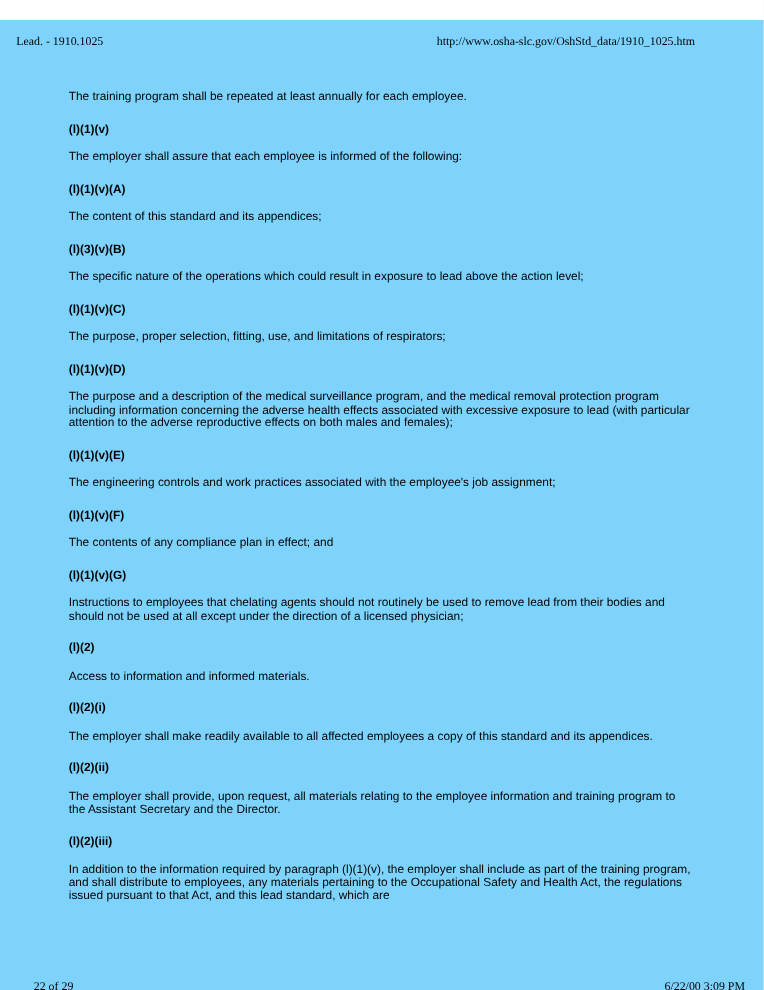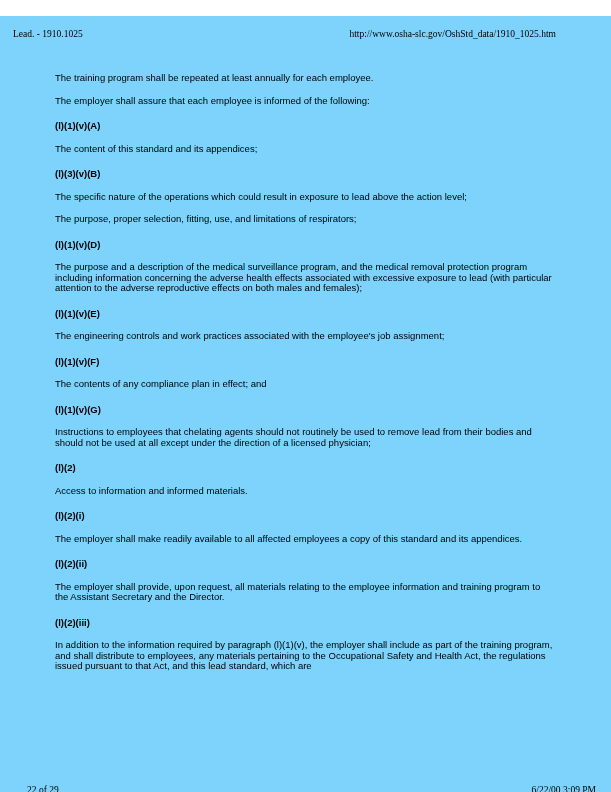--- a/index.html
+++ b/index.html
@@ -65,25 +65,27 @@
 
 <div class="page">
 
   <div class="hf hf-header">
     <span>Lead. - 1910.1025</span>
     <span>http://www.osha-slc.gov/OshStd_data/1910_1025.htm</span>
   </div>
 
   <div class="content">
       <p class="para">The training program shall be repeated at least annually for each employee.</p>
+      <p class="heading">(l)(1)(v)</p>
       <p class="para">The employer shall assure that each employee is informed of the following:</p>
       <p class="heading">(l)(1)(v)(A)</p>
       <p class="para">The content of this standard and its appendices;</p>
       <p class="heading">(l)(3)(v)(B)</p>
       <p class="para">The specific nature of the operations which could result in exposure to lead above the action level;</p>
+      <p class="heading">(l)(1)(v)(C)</p>
       <p class="para">The purpose, proper selection, fitting, use, and limitations of respirators;</p>
       <p class="heading">(l)(1)(v)(D)</p>
       <p class="para">The purpose and a description of the medical surveillance program, and the medical removal protection program including information concerning the adverse health effects associated with excessive exposure to lead (with particular attention to the adverse reproductive effects on both males and females);</p>
       <p class="heading">(l)(1)(v)(E)</p>
       <p class="para">The engineering controls and work practices associated with the employee's job assignment;</p>
       <p class="heading">(l)(1)(v)(F)</p>
       <p class="para">The contents of any compliance plan in effect; and</p>
       <p class="heading">(l)(1)(v)(G)</p>
       <p class="para">Instructions to employees that chelating agents should not routinely be used to remove lead from their bodies and should not be used at all except under the direction of a licensed physician;</p>
       <p class="heading">(l)(2)</p>

